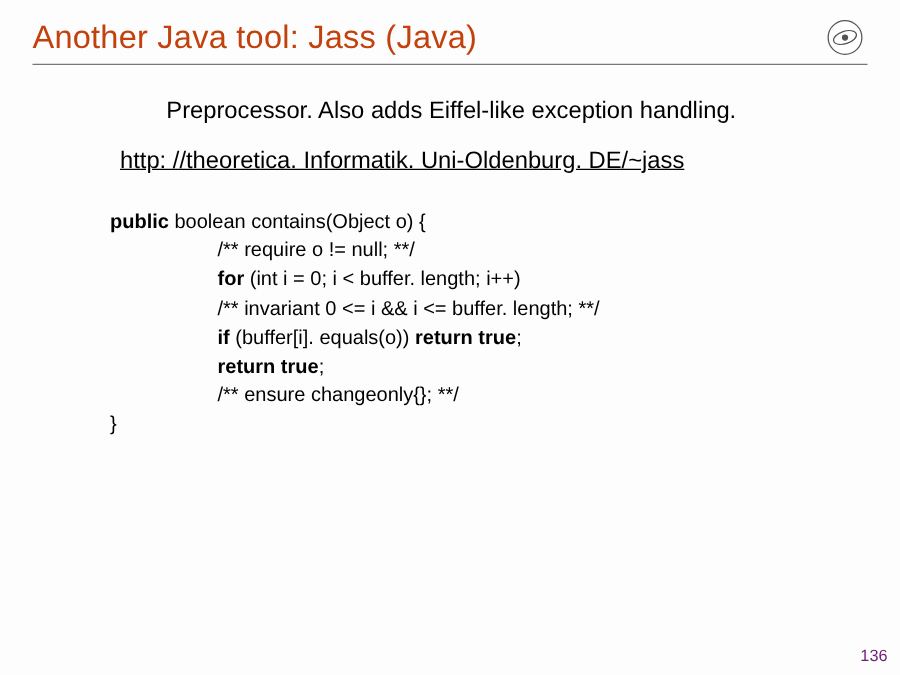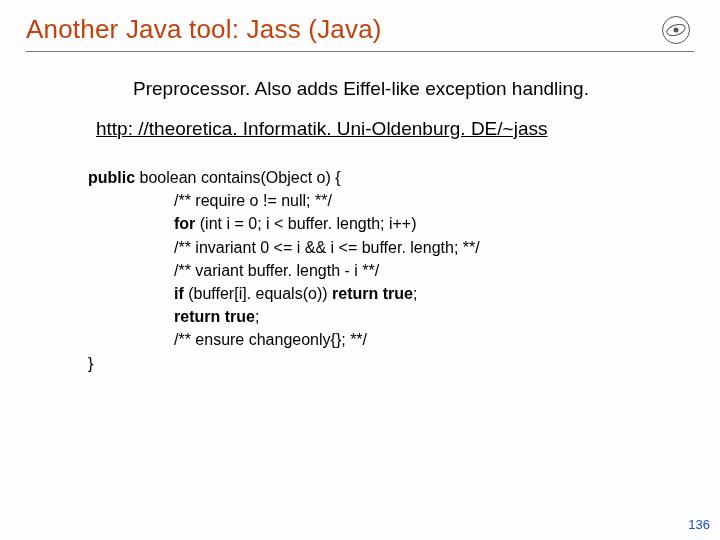--- a/index.html
+++ b/index.html
@@ -52,21 +52,21 @@
   }
   .code{
     font-size:16px;
     line-height:1.45;
     margin-left:62px;
   }
   .code .indent{margin-left:86px}
   .b{font-weight:700}
   .footer{
     position:absolute;right:10px;bottom:8px;
-    font-size:13px;color:#1d4ed8;
+    font-size:13px;color:#701a75;
   }
 </style>
 </head>
 <body>
 
 <div class="slide">
   <div class="title-row">
     <div class="title">Another Java tool: Jass (Java)</div>
     <div class="logo"></div>
   </div>
@@ -77,21 +77,20 @@
 
   <div class="code">
     <div>
       <span class="b">public</span><span> boolean contains(Object o) {</span>
     </div>
     <div class="indent">/** require o != null; **/</div>
     <div class="indent">
       <span class="b">for</span><span> (int i = 0; i &lt; buffer. length; i++)</span>
     </div>
     <div class="indent">/** invariant 0 &lt;= i &amp;&amp; i &lt;= buffer. length; **/</div>
-    <div class="indent">/** variant buffer. length - i **/</div>
     <div class="indent">
       <span class="b">if</span><span> (buffer[i]. equals(o)) </span><span class="b">return</span><span class="b"> true</span><span>;</span>
     </div>
     <div class="indent">
       <span class="b">return</span><span class="b"> true</span><span>;</span>
     </div>
     <div class="indent">/** ensure changeonly{}; **/</div>
     <div>}</div>
   </div>
 </div>

